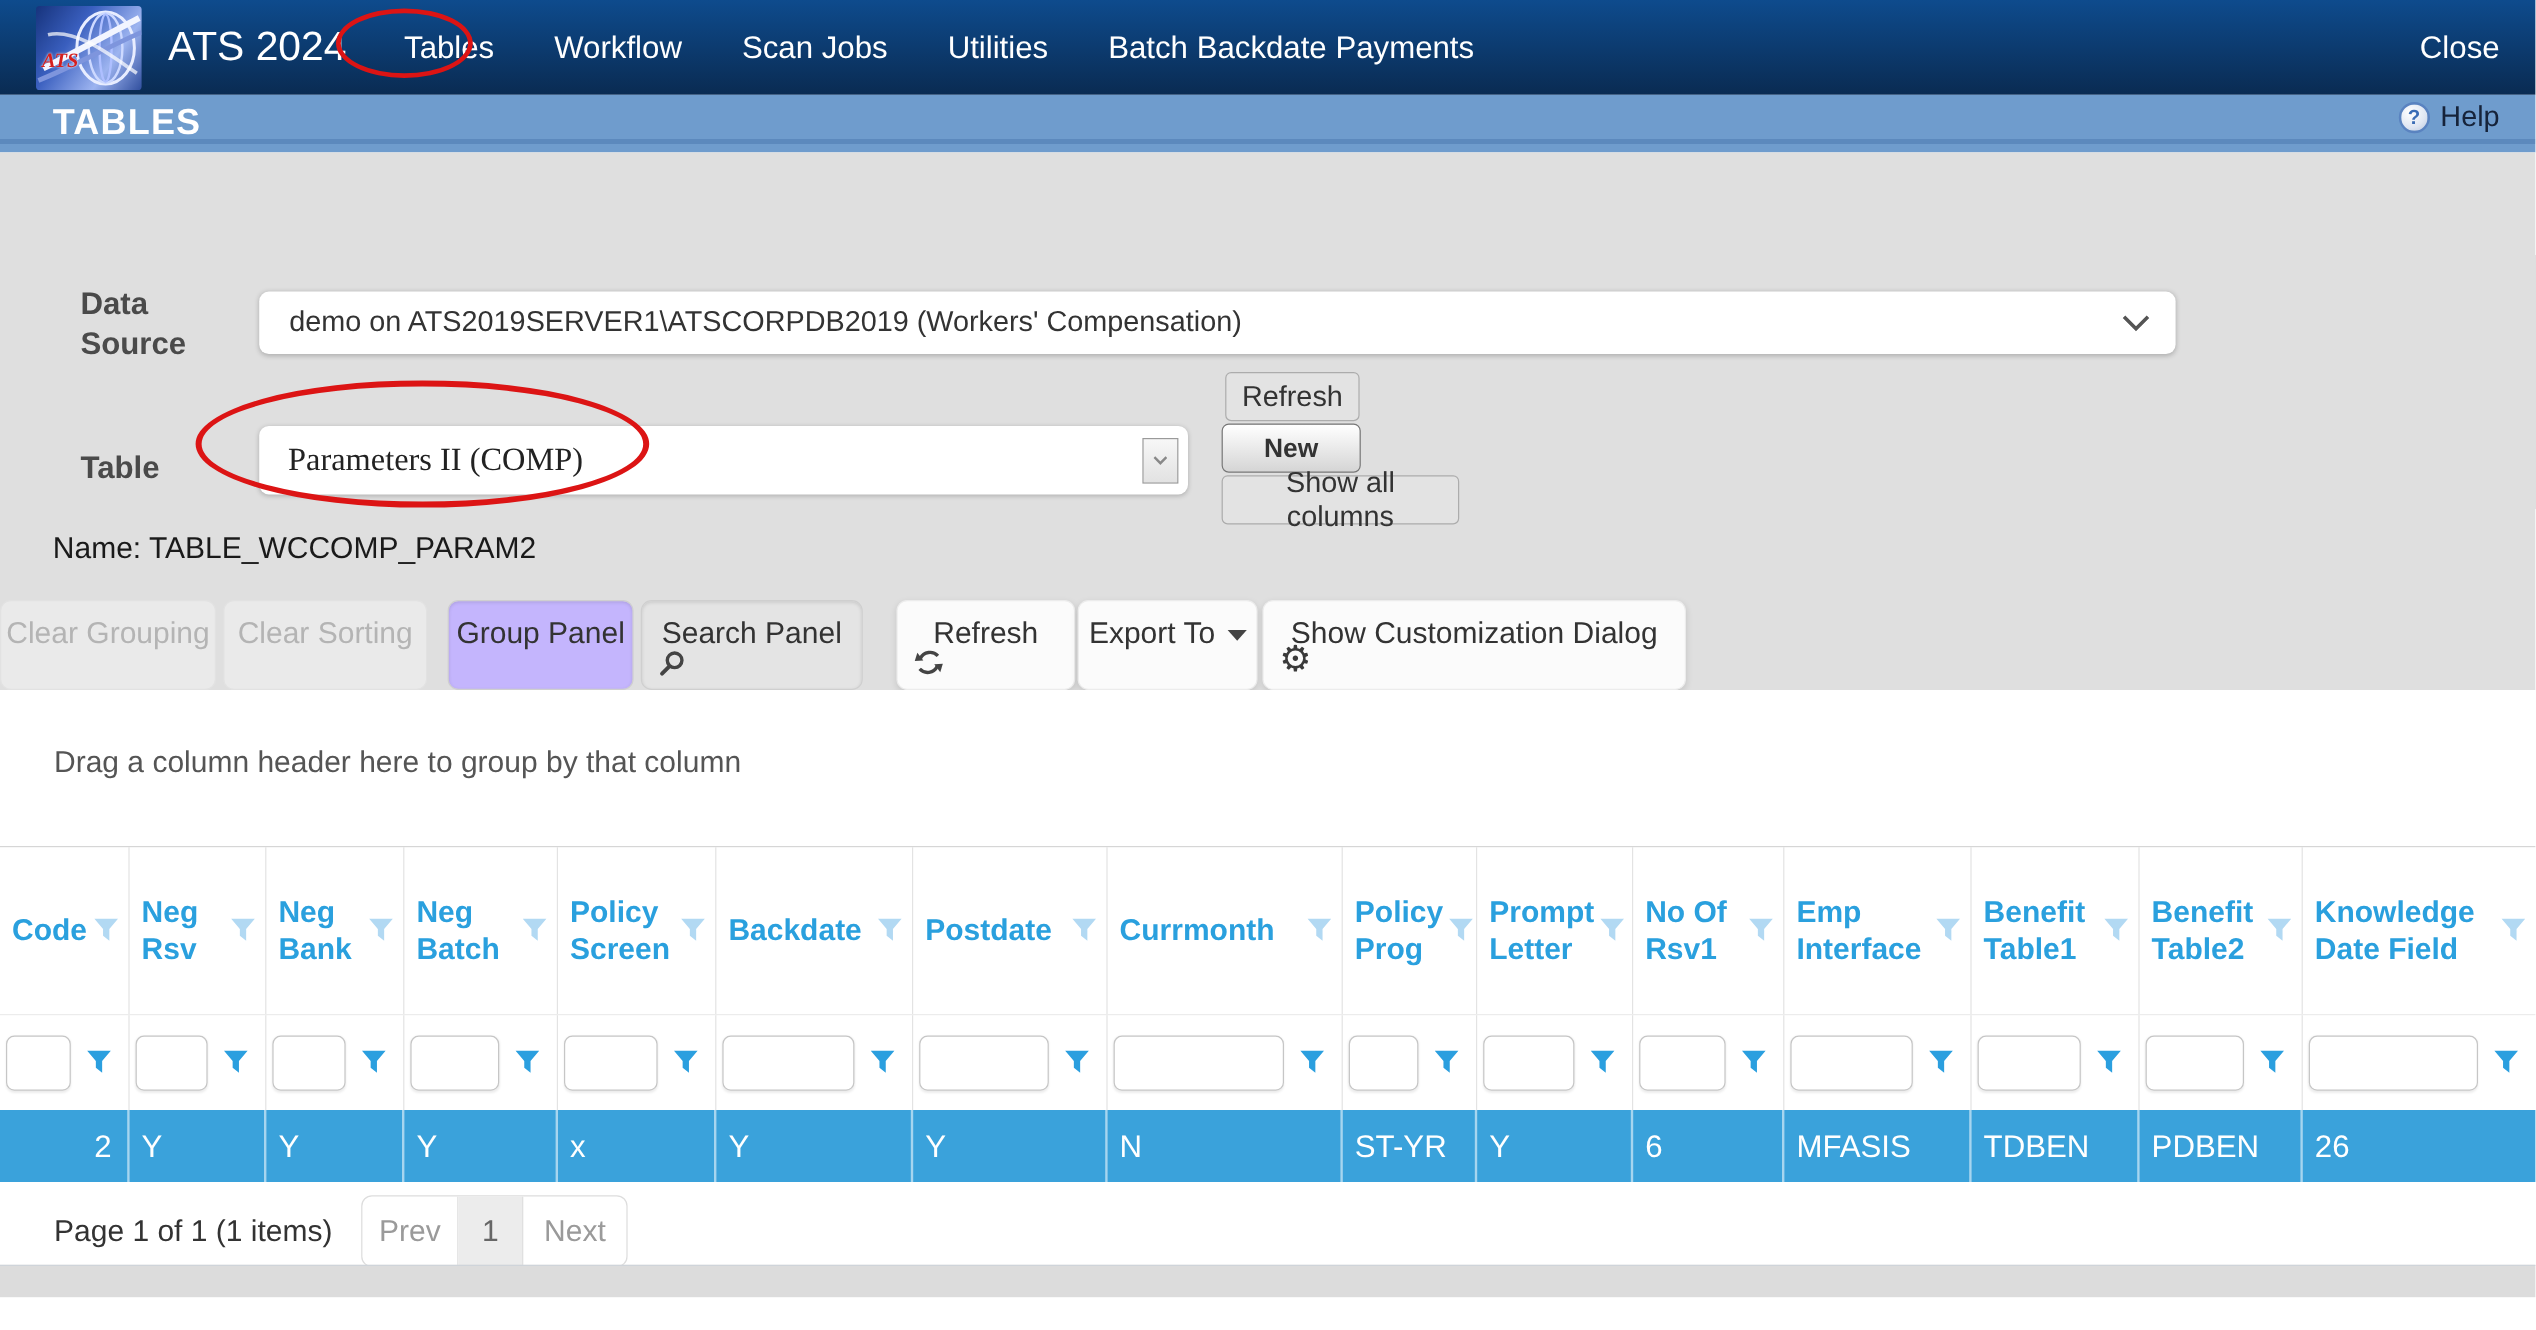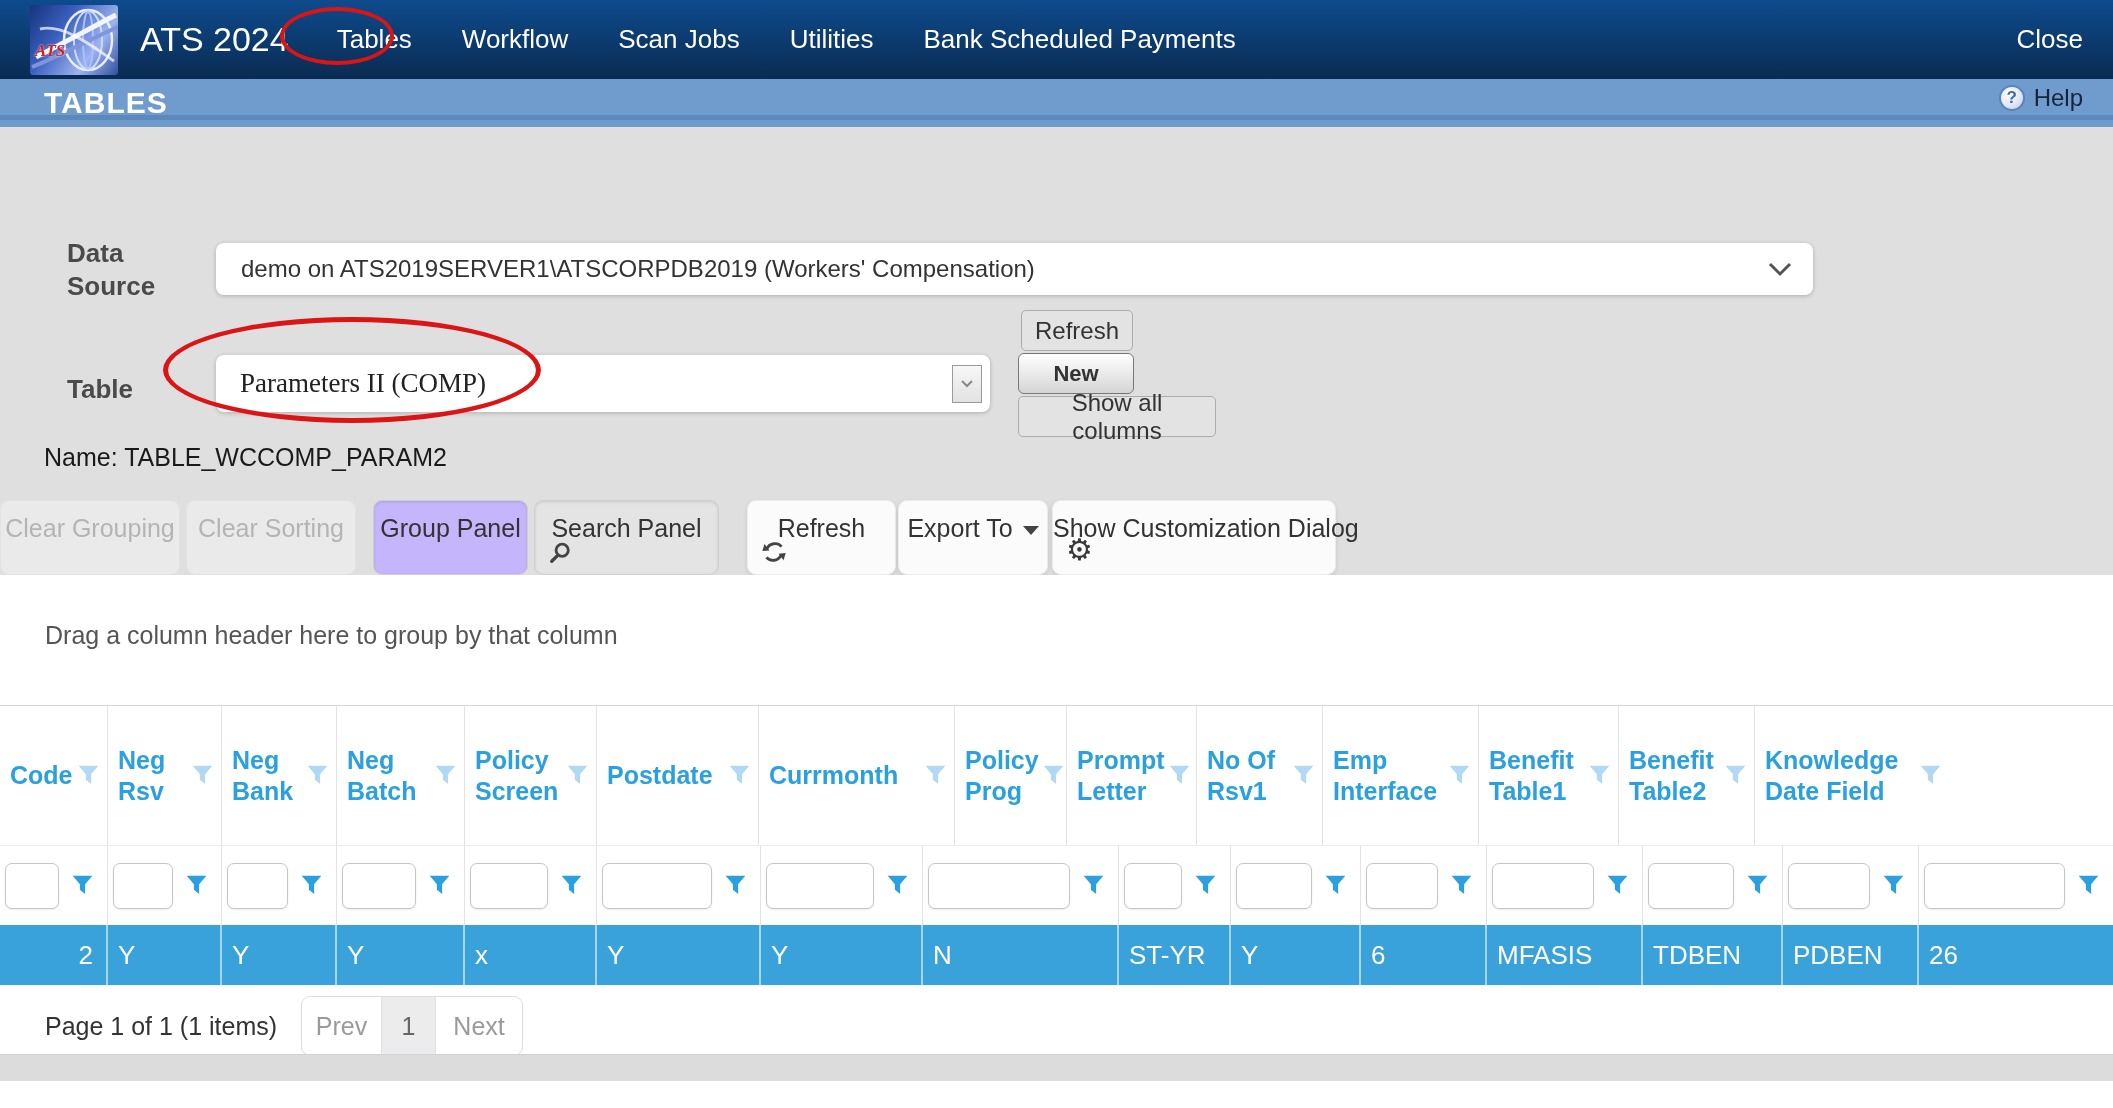--- a/index.html
+++ b/index.html
@@ -59,21 +59,21 @@
   .tbtn .ticon{position:absolute;left:13px;bottom:9px;}
   .t-disabled{background:#eaeaea;border:1px solid #e2e2e2;color:#b4b4b4;}
   .t-pressed{background:#dcdcdc;border:1px solid #cfcfcf;color:#333;box-shadow:inset 0 1px 3px rgba(0,0,0,.12);}
   .t-white{background:#fbfbfb;border:1px solid #ececec;color:#333;box-shadow:0 2px 5px rgba(0,0,0,.10);}
   #t-cleargrp{width:180px;}
   #t-clearsort{width:170px;margin-left:6px;}
   #t-grouppanel{width:155px;margin-left:17px;background:#c4b5fd;}
   #t-searchpanel{width:185px;margin-left:6px;background:#e4e4e4;}
   #t-refresh{width:149px;margin-left:28px;}
   #t-export{width:150px;margin-left:2px;}
-  #t-custom{width:284px;margin-left:4px;}
+  #t-custom{width:353px;margin-left:4px;}
   .caret{display:inline-block;width:0;height:0;border-left:8px solid transparent;border-right:8px solid transparent;
     border-top:9px solid #444;vertical-align:middle;margin-left:10px;}
   .gear{font-size:30px;color:#3a3a3a;line-height:1;}
   
   .grid-section{position:relative;height:506px;background:#fff;}
   .group-hint{position:absolute;left:45px;top:46px;font-size:25px;color:#555;}
   .grid{position:absolute;left:0;top:130px;width:2113px;}
   .hdr-row{display:flex;height:140px;border-top:1px solid #d6d6d6;}
   .h-cell{border-right:1px solid #e3e3e3;display:flex;align-items:center;justify-content:space-between;
     padding:0 8px 0 10px;color:var(--accent-blue);font-weight:bold;font-size:25px;line-height:1.22;cursor:pointer;}
@@ -119,21 +119,21 @@
       <path d="M10 24 C34 18 66 44 84 56" stroke="#ffffff" stroke-width="3" fill="none" opacity="0.7"></path>
     </svg>
     <span class="ats-red">ATS</span>
   </div>
   <div class="brand-text">ATS 2024</div>
   <div class="nav-items" id="nav-items">
       <span class="nav-item">Tables</span>
       <span class="nav-item">Workflow</span>
       <span class="nav-item">Scan Jobs</span>
       <span class="nav-item">Utilities</span>
-      <span class="nav-item">Bank Scheduled Payments</span>
+      <span class="nav-item">Batch Backdate Payments</span>
     </div>
   <div class="nav-close">Close</div>
 </div>
 
 <div class="band">
   <div class="band-title">TABLES</div>
   <div class="band-help">
     <span class="help-ball">?</span>
     <span class="lbl">Help</span>
   </div>
@@ -224,20 +224,26 @@
           </svg>
         </div>
         <div class="h-cell" style="width: 128px;">
           <span>Neg Batch</span>
           <svg class="funnel" viewBox="0 0 16 16">
      <path d="M0.5 0.5 H15.5 L10 7 V14.5 L6 11.2 V7 Z" fill="var(--funnel-light)"></path>
           </svg>
         </div>
         <div class="h-cell" style="width: 132px;">
           <span>Policy Screen</span>
+          <svg class="funnel" viewBox="0 0 16 16">
+     <path d="M0.5 0.5 H15.5 L10 7 V14.5 L6 11.2 V7 Z" fill="var(--funnel-light)"></path>
+          </svg>
+        </div>
+        <div class="h-cell" style="width: 164px;">
+          <span>Backdate</span>
           <svg class="funnel" viewBox="0 0 16 16">
      <path d="M0.5 0.5 H15.5 L10 7 V14.5 L6 11.2 V7 Z" fill="var(--funnel-light)"></path>
           </svg>
         </div>
         <div class="h-cell" style="width: 162px;">
           <span>Postdate</span>
           <svg class="funnel" viewBox="0 0 16 16">
      <path d="M0.5 0.5 H15.5 L10 7 V14.5 L6 11.2 V7 Z" fill="var(--funnel-light)"></path>
           </svg>
         </div>

